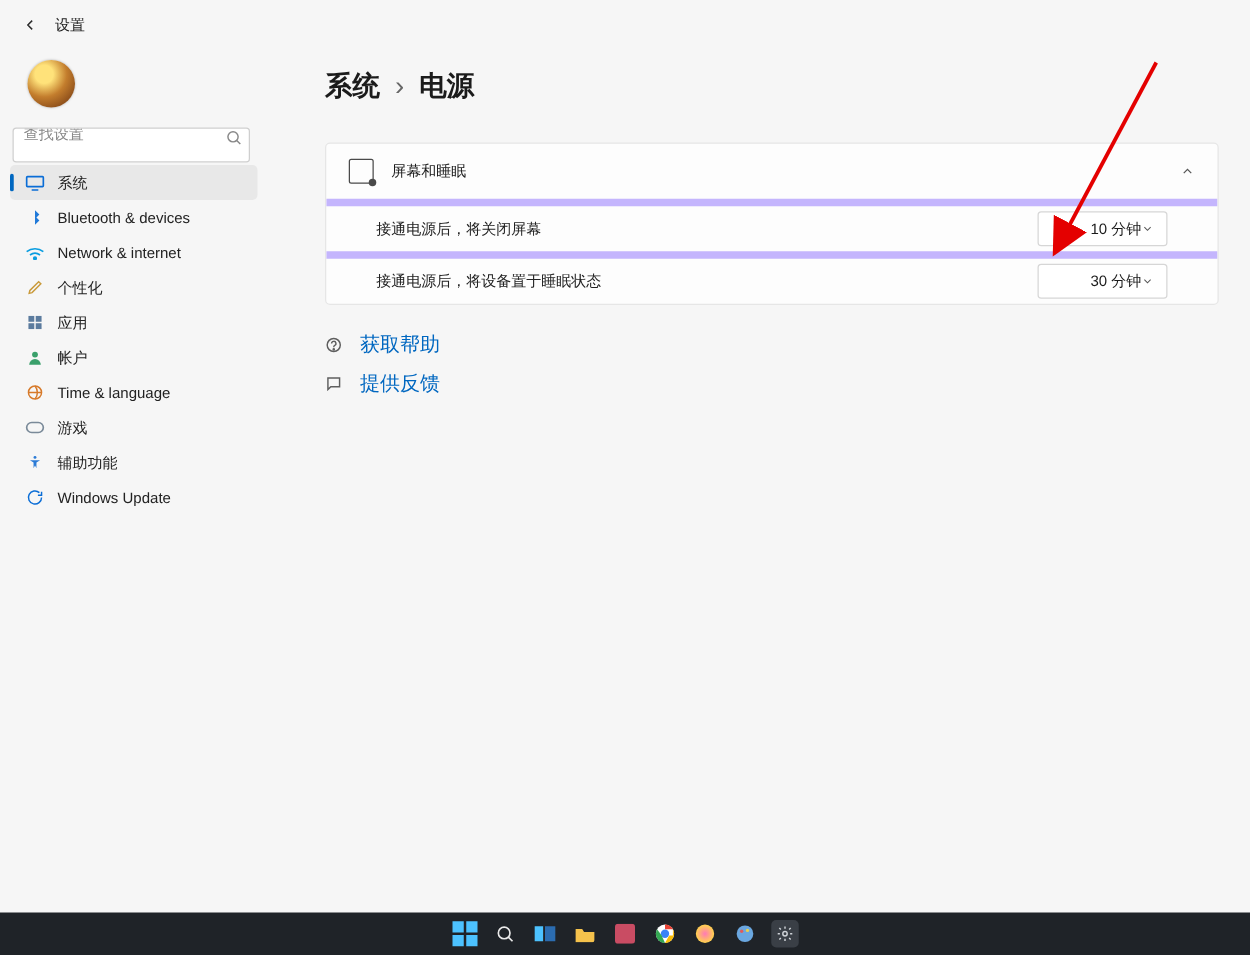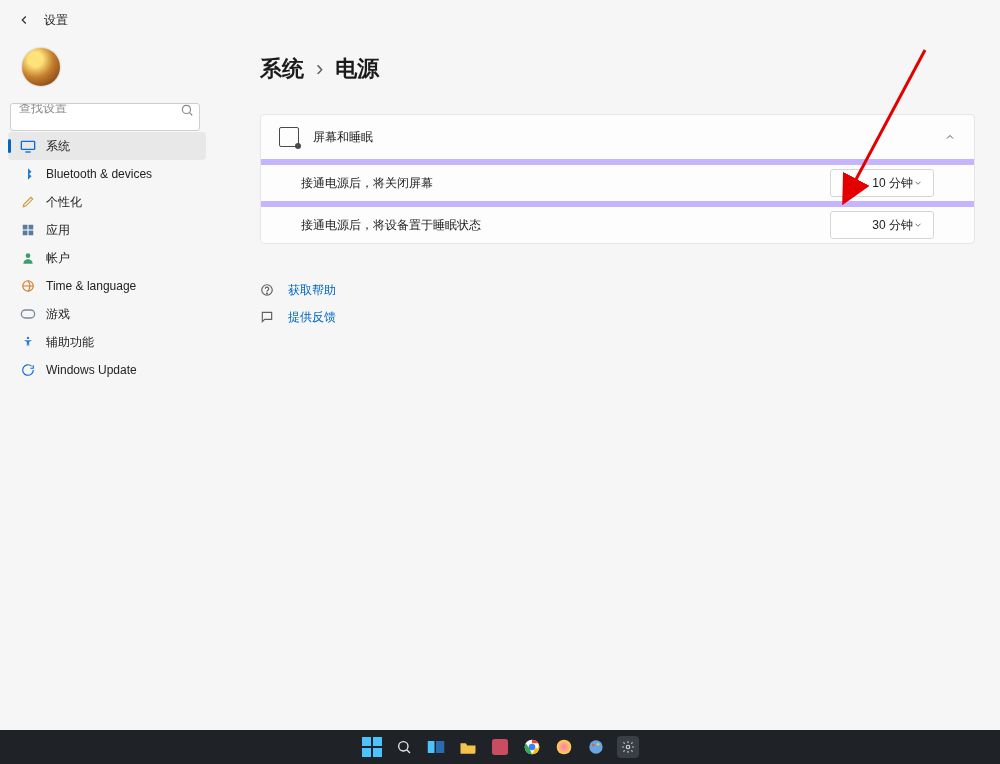--- a/index.html
+++ b/index.html
@@ -22,21 +22,21 @@
   .crumb-sep{color:#666;font-weight:400}
   .panel{margin-top:30px;background:#fdfdfd;border:1px solid #e6e6e6;border-radius:4px;overflow:hidden}
   .panel-head{display:flex;align-items:center;height:44px;padding:0 18px;cursor:pointer}
   .panel-head .p-ico{width:18px;height:18px;border:1.5px solid #4a4a4a;border-radius:2px;position:relative;margin-right:14px}
   .panel-head .p-ico::after{content:"";position:absolute;right:-3px;bottom:-3px;width:6px;height:6px;border-radius:50%;background:#4a4a4a}
   .panel-title{font-size:12px;flex:1}
   .chev{color:#555}
   .row{display:flex;align-items:center;height:36px;padding:0 40px;border-top:6px solid #c4b5fd;font-size:12px}
   .row-label{flex:1;color:#222}
   .dd{min-width:82px;height:26px;border:1px solid #d6d6d6;background:#fff;border-radius:3px;display:flex;align-items:center;justify-content:flex-end;padding:0 10px;font-size:12px;cursor:pointer}
-  .links{margin-top:38px;font-size:12px}
+  .links{margin-top:22px;font-size:16px}
   .link{display:flex;align-items:center;color:#0067c0;margin-bottom:10px;cursor:pointer}
   .link .l-ico{width:16px;height:16px;margin-right:12px;color:#5f5f5f}
   .arrow{position:absolute;pointer-events:none}
   .taskbar{position:absolute;bottom:0;left:0;right:0;height:34px;background:#1f2328;display:flex;align-items:center;justify-content:center;gap:10px}
   .tb-ico{width:22px;height:22px;display:flex;align-items:center;justify-content:center;border-radius:4px;cursor:pointer;color:#eaeaea}
   .tb-start{display:grid;grid-template-columns:9px 9px;grid-template-rows:9px 9px;gap:2px}
   .tb-start span{background:#4cc2ff}
   
   svg{display:block}
 </style>
@@ -76,20 +76,30 @@
     <div class="nav-item">
       <span class="nav-ico">
           <svg width="14" height="14" viewBox="0 0 24 24" fill="#0a6dd6">
             <path d="M12 2l6 6-4 4 4 4-6 6V2z" opacity=".9"></path>
           </svg>
         </span>
       <span>Bluetooth &amp; devices</span>
     </div>
     <div class="nav-item">
       <span class="nav-ico">
+          <svg width="16" height="12" viewBox="0 0 24 18" fill="none" stroke="#0a9de0" stroke-width="2">
+            <path d="M2 8a16 16 0 0 1 20 0"></path>
+            <path d="M6 12a10 10 0 0 1 12 0"></path>
+            <circle cx="12" cy="16" r="1.5" fill="#0a9de0"></circle>
+          </svg>
+        </span>
+      <span>Network &amp; internet</span>
+    </div>
+    <div class="nav-item">
+      <span class="nav-ico">
           <svg width="14" height="14" viewBox="0 0 24 24" fill="none" stroke="#c99a3a" stroke-width="2">
             <path d="M4 20l4-1 12-12-3-3L5 16l-1 4z"></path>
           </svg>
         </span>
       <span>个性化</span>
     </div>
     <div class="nav-item">
       <span class="nav-ico">
           <svg width="14" height="14" viewBox="0 0 24 24" fill="#5b7b9e">
             <rect x="3" y="3" width="8" height="8"></rect>

